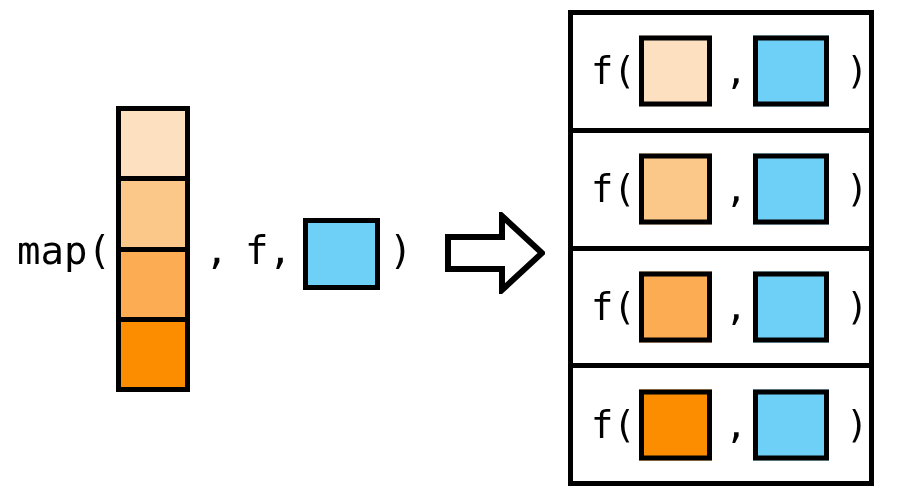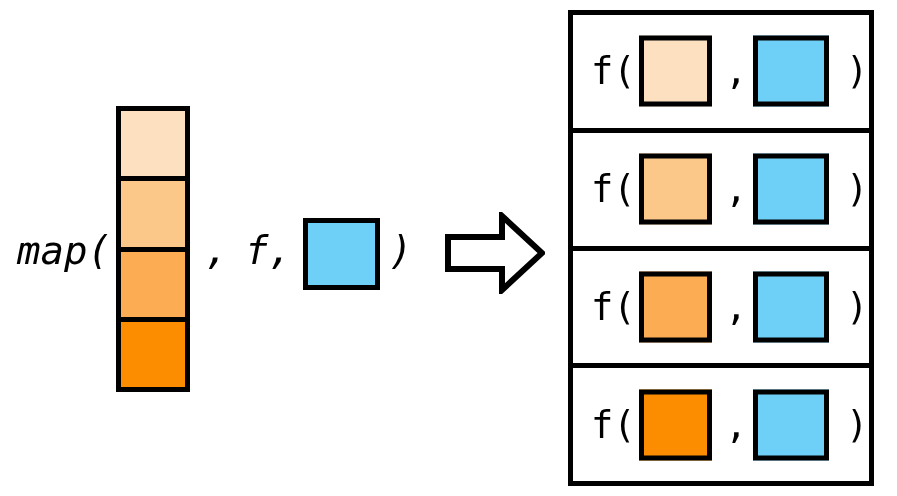--- a/index.html
+++ b/index.html
@@ -23,21 +23,20 @@
     background: #ffffff;
   }
 
   
   #left-expression {
     position: absolute;
     left: 0;
     top: 0;
     width: 430px;
     height: 496px;
-    font-style: italic;
   }
   .expr-text {
     position: absolute;
     font-size: 39px;
     line-height: 1;
     letter-spacing: 0px;
     white-space: pre;
     color: #000000;
   }
   #map-open-text  { left: 17px;  top: 231px; }

